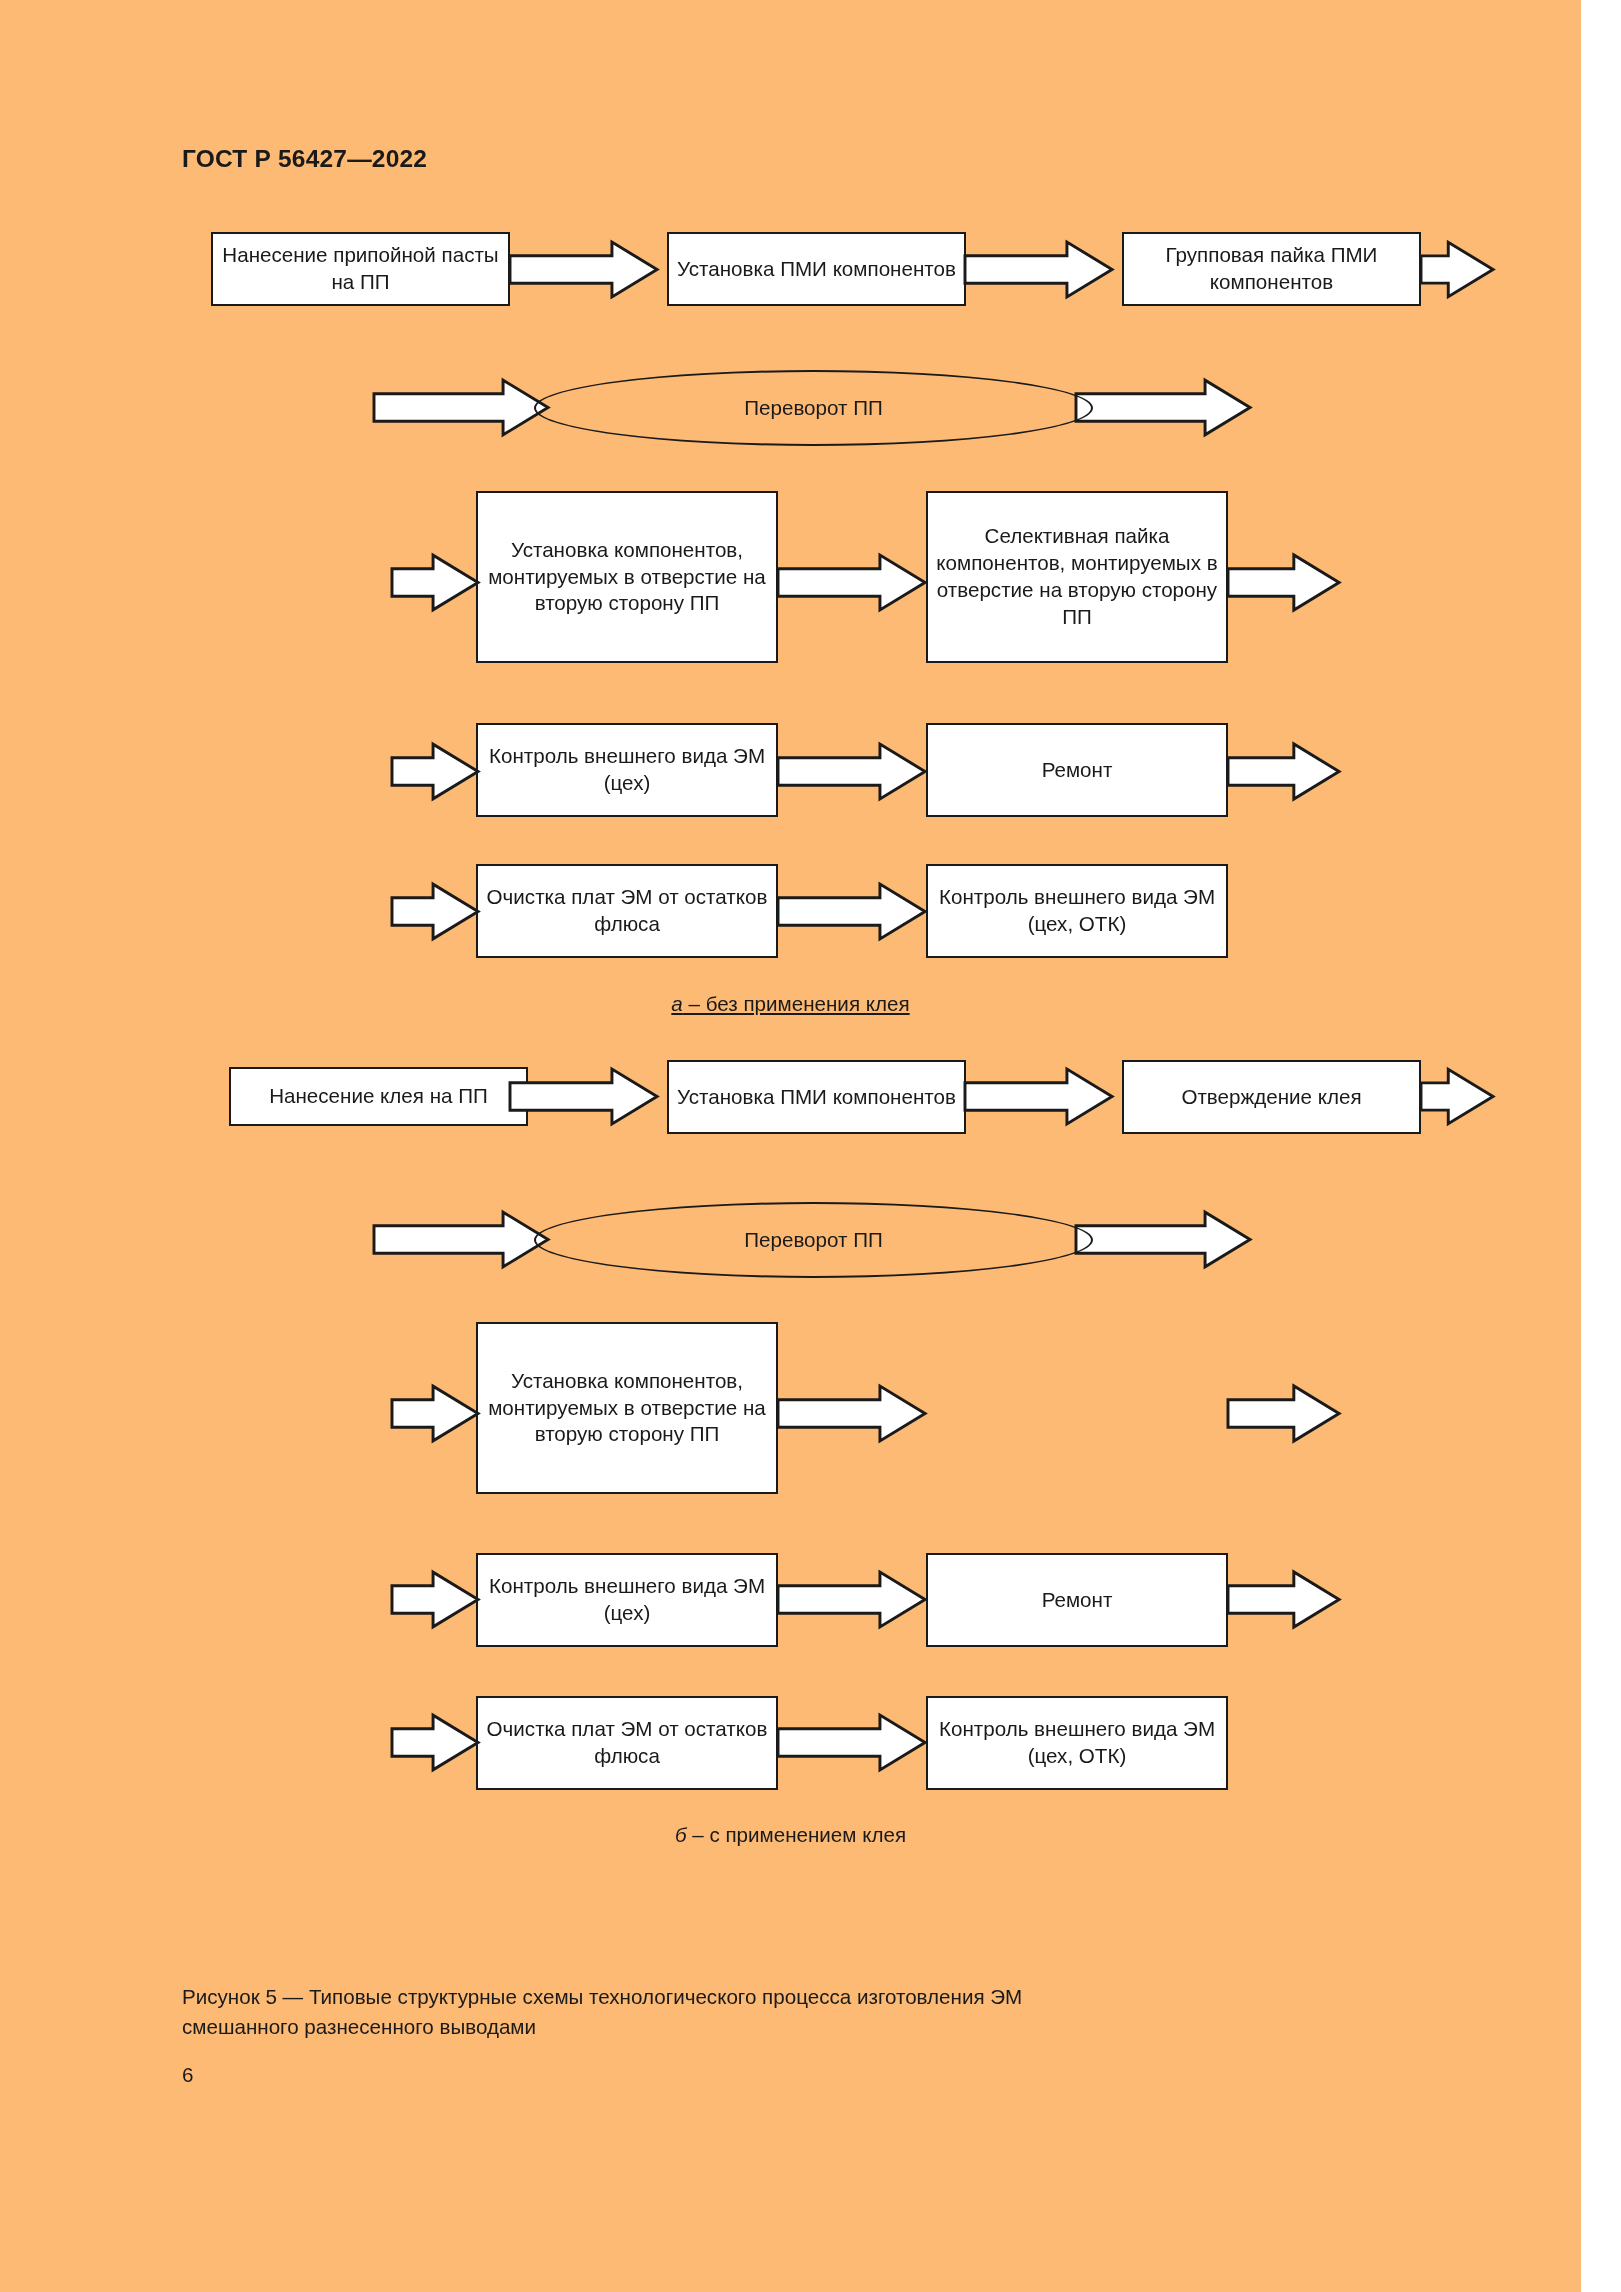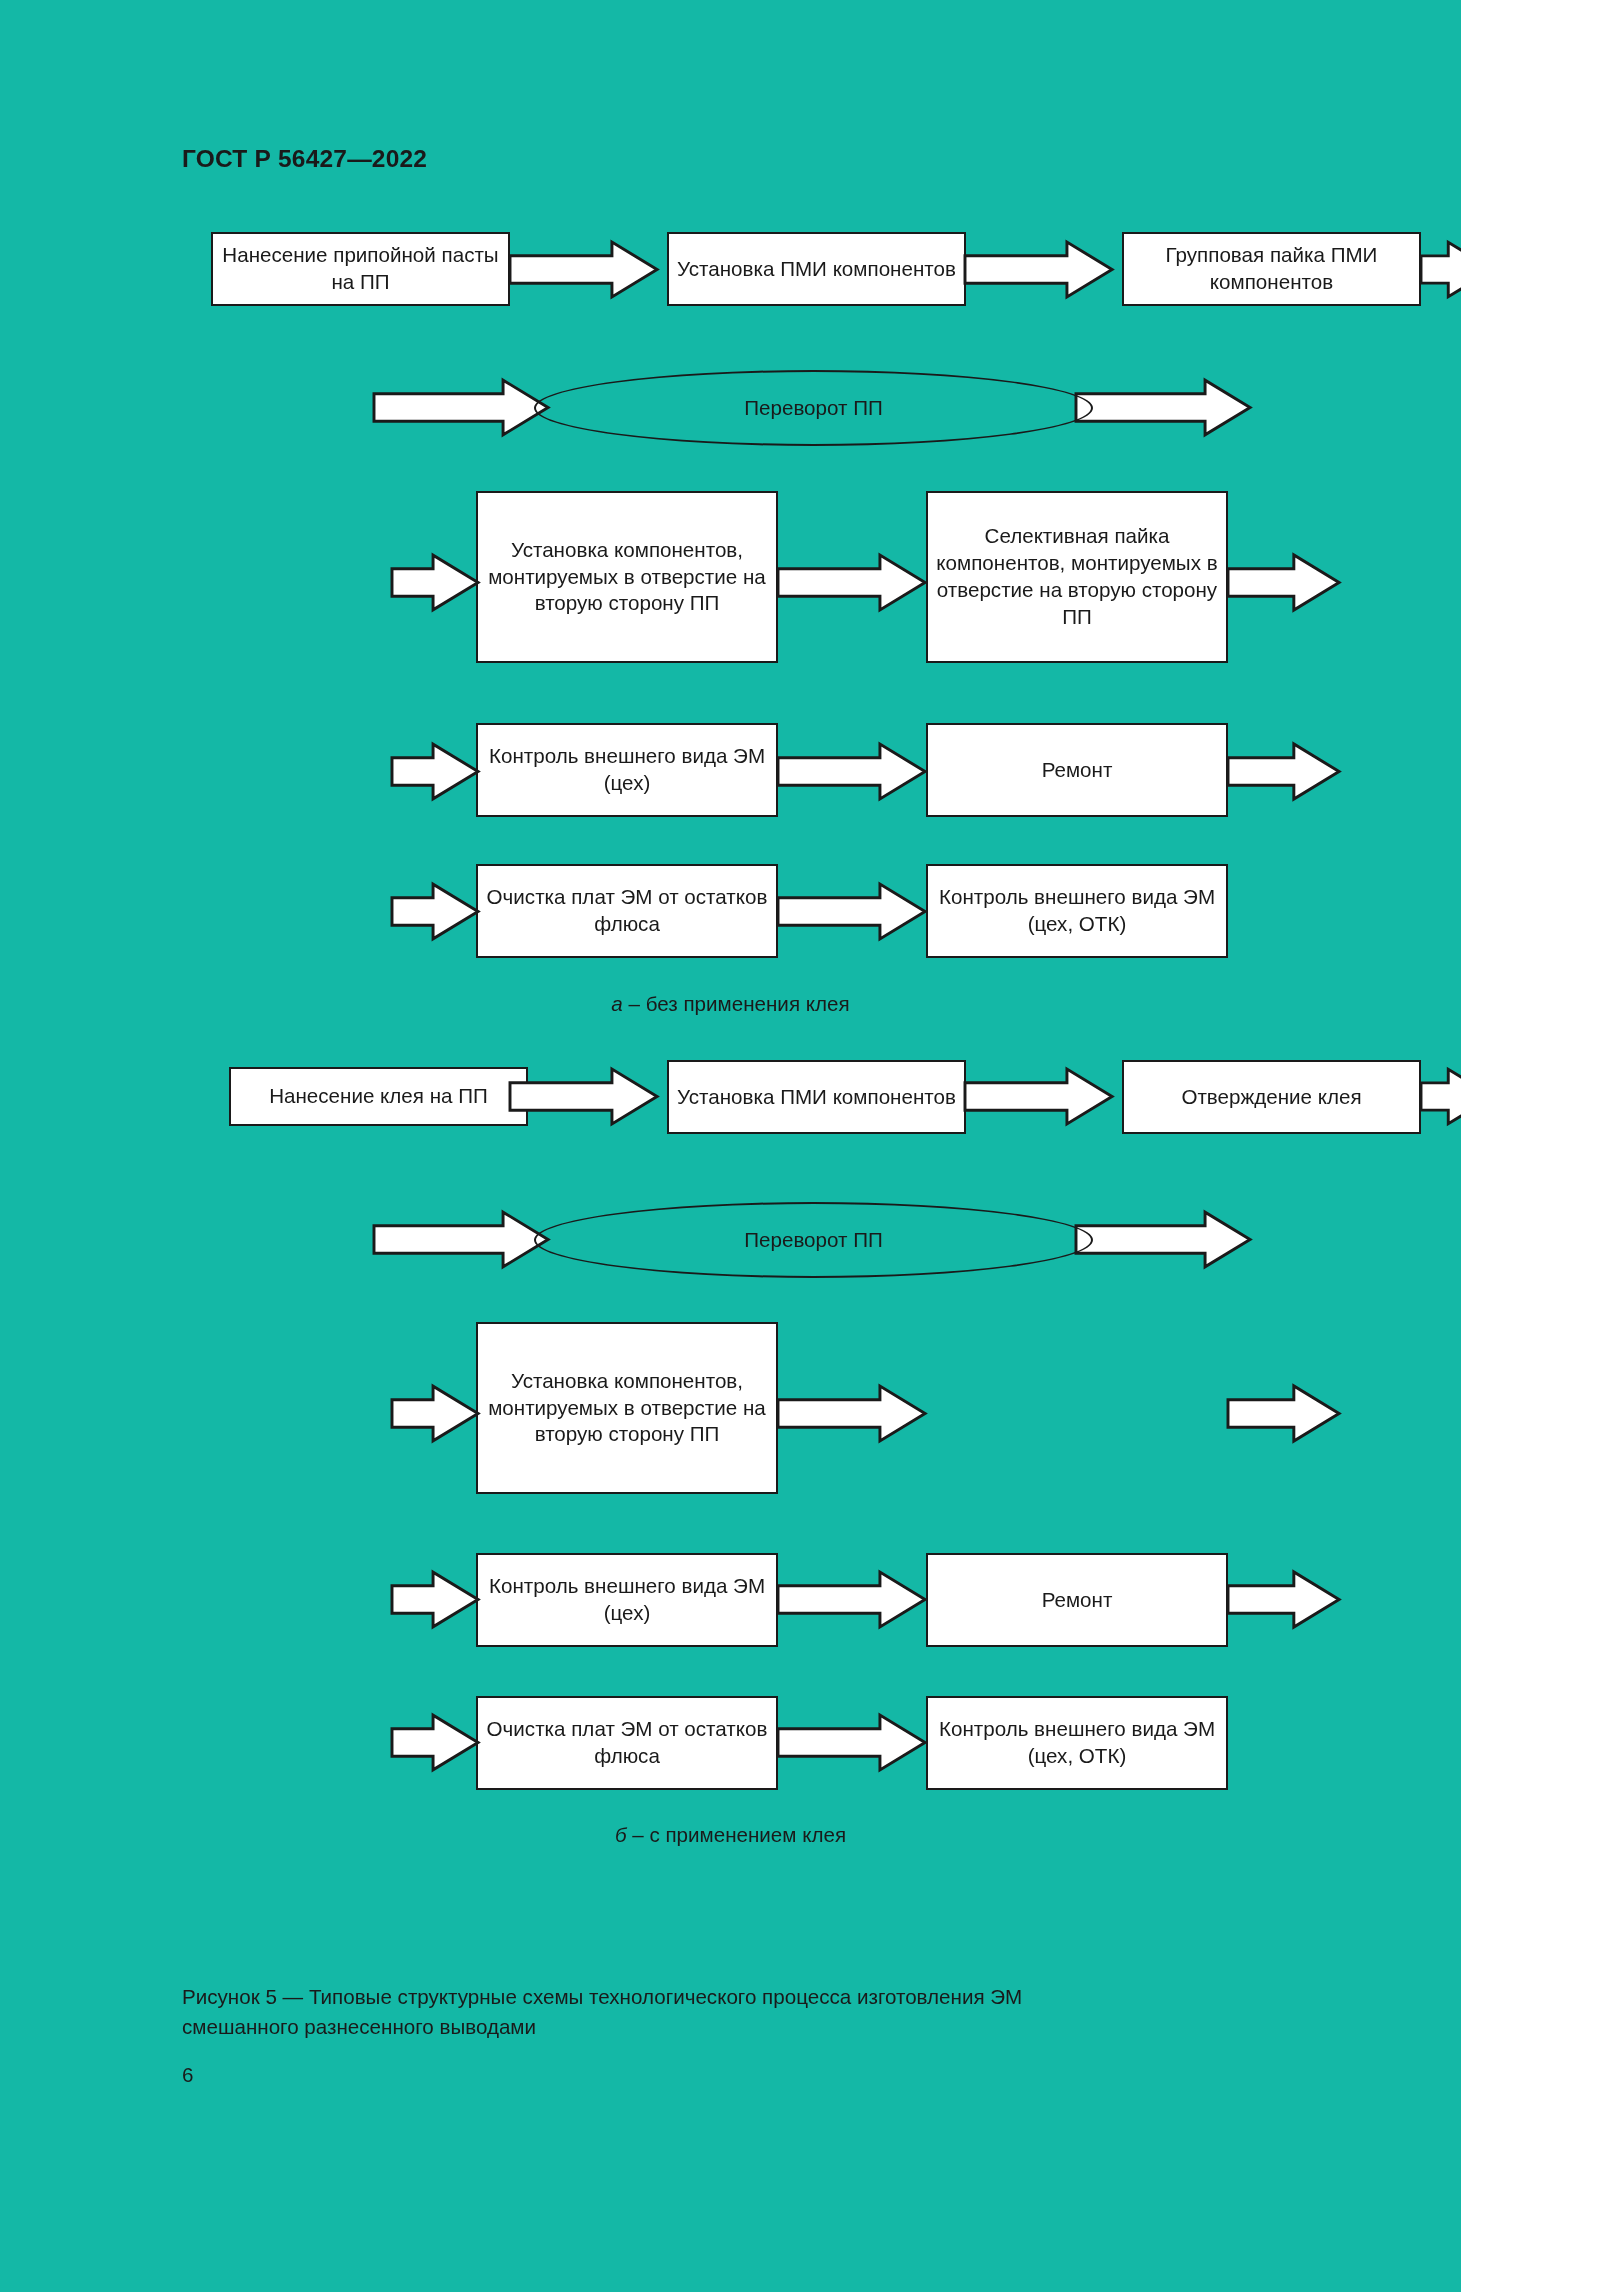--- a/index.html
+++ b/index.html
@@ -6,23 +6,23 @@
     margin: 0;
     padding: 0;
     background: #ffffff;
   }
   body {
     font-family: "Liberation Sans", sans-serif;
     color: #1a1a1a;
   }
   #page {
     position: relative;
-    width: 1461px;
+    width: 1581px;
     height: 2293px;
-    background: #14b8a6;
+    background: #fdba74;
     overflow: hidden;
   }
 
   
   .doc-header {
     position: absolute;
     left: 182px;
     top: 145px;
     font-size: 24.5px;
     font-weight: bold;
@@ -227,21 +227,21 @@
   <div class="arrow" style="left:778px; top:882px;">
     <svg width="149" height="59" viewBox="0 0 152 60">
       <polygon points="0,16 104,16 104,2 150,30 104,58 104,44 0,44"></polygon>
     </svg>
   </div>
 
   <div class="node" style="left:926px; top:864px; width:302px; height:94px;">
     <span>Контроль внешнего вида ЭМ (цех, ОТК)</span>
   </div>
 
-  <div class="scheme-caption" style="top:992px;">
+  <div class="scheme-caption" style="top:992px;text-decoration:underline;">
     <i>а</i><span> – без применения клея</span>
   </div>
 
   <div class="node" style="left:229px; top:1067px; width:299px; height:59px;">
     <span>Нанесение клея на ПП</span>
   </div>
 
   <div class="arrow" style="left:510px; top:1067px;">
     <svg width="149" height="59" viewBox="0 0 152 60">
       <polygon points="0,16 104,16 104,2 150,30 104,58 104,44 0,44"></polygon>

